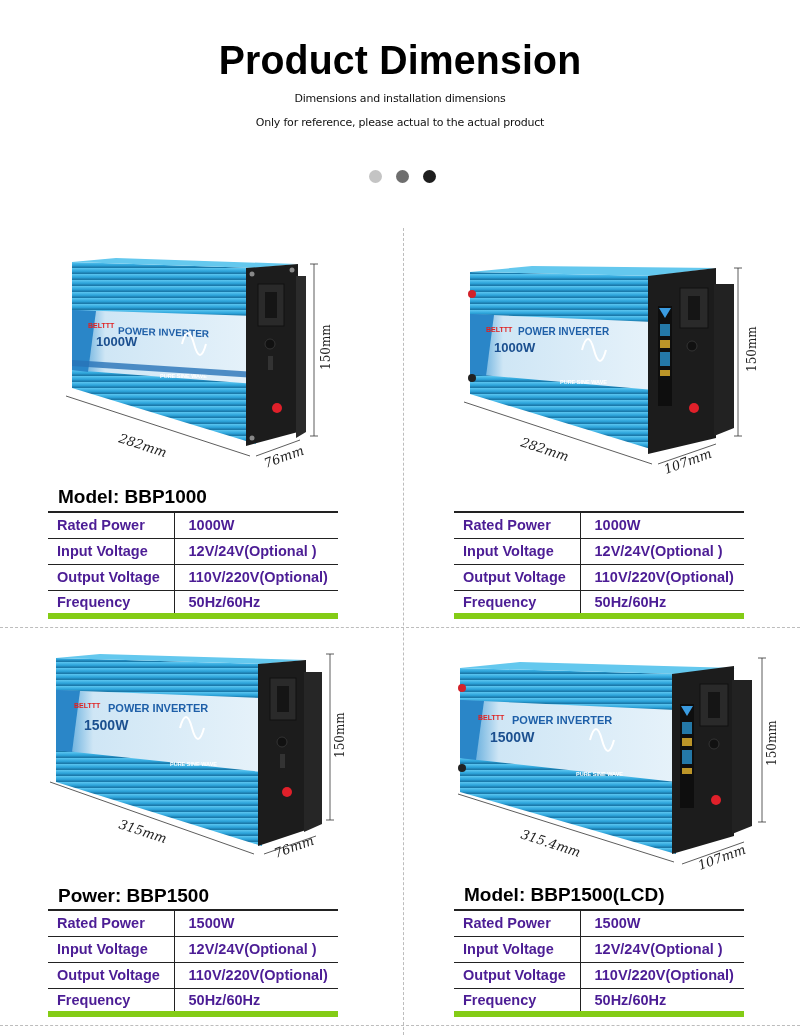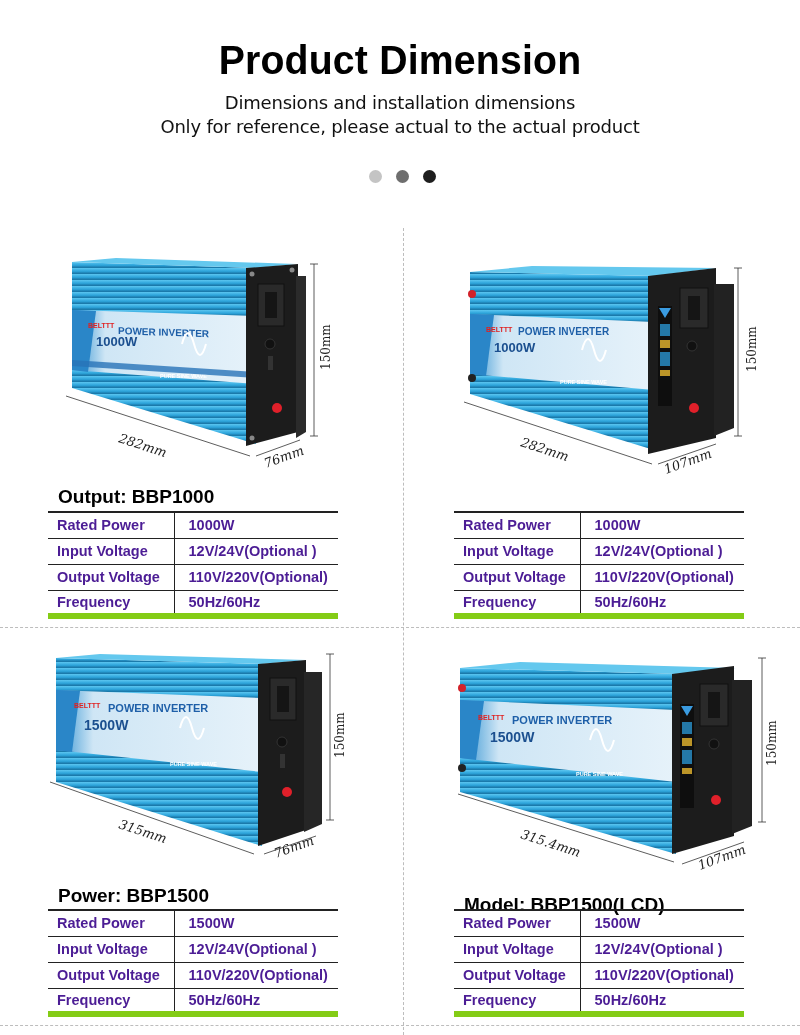--- a/index.html
+++ b/index.html
@@ -2,21 +2,21 @@
 <html><head>
 <meta charset="utf-8">
 <style>
   * { box-sizing: border-box; margin: 0; padding: 0; }
   html, body { width: 800px; height: 1035px; background: #ffffff; overflow: hidden; }
   body { position: relative; font-family: "Liberation Sans", "DejaVu Sans", sans-serif; color: #111; }
   .title { position: absolute; top: 38px; left: 0; width: 800px; text-align: center;
            font-family: "Liberation Sans", sans-serif; font-weight: bold; font-size: 40px;
            letter-spacing: 0.2px; color: #000; transform: scaleX(0.98); }
   .subtitle { position: absolute; left: 0; width: 800px; text-align: center;
-              font-family: "DejaVu Sans", sans-serif; font-size: 18px; color: #111; letter-spacing: -0.2px; }
+              font-family: "DejaVu Sans", sans-serif; font-size: 11px; color: #111; letter-spacing: -0.2px; }
   .sub1 { top: 92px; }
   .sub2 { top: 116px; }
   .dots { position: absolute; top: 170px; left: 369px; display: flex; gap: 14px; }
   .dot { width: 13px; height: 13px; border-radius: 50%; }
 
   .vdiv { position: absolute; left: 403px; top: 228px; height: 807px; width: 0;
           border-left: 1px dashed #bdbdbd; }
   .hdiv { position: absolute; left: 0; width: 800px; height: 0; border-top: 1px dashed #bdbdbd; }
 
   .cell { position: absolute; width: 400px; height: 398px; }
@@ -101,21 +101,21 @@
     <line x1="66" y1="164" x2="250" y2="224" stroke="#333" stroke-width="0.8"></line>
     <line x1="256" y1="224" x2="300" y2="208" stroke="#333" stroke-width="0.8"></line>
     <line x1="314" y1="32" x2="314" y2="204" stroke="#333" stroke-width="0.8"></line>
     <line x1="310" y1="32" x2="318" y2="32" stroke="#333" stroke-width="0.8"></line>
     <line x1="310" y1="204" x2="318" y2="204" stroke="#333" stroke-width="0.8"></line>
     <text class="dim" x="118" y="210" transform="rotate(18 118 210)">282mm</text>
     <text class="dim" x="266" y="236" transform="rotate(-20 266 236)">76mm</text>
     <text class="dimv" x="0" y="0" transform="translate(330 138) rotate(-90)">150mm</text>
   </svg>
 
-  <div class="model" style="left:58px; top:254px;">Output: BBP1000</div>
+  <div class="model" style="left:58px; top:254px;">Model: BBP1000</div>
   <table class="spec" style="left:48px; top:279px;">
     <tbody>
         <tr>
           <td class="k">Rated Power</td>
           <td class="v">1000W</td>
         </tr>
     <tr>
           <td class="k">Input Voltage</td>
           <td class="v">12V/24V(Optional )</td>
         </tr>
@@ -269,21 +269,21 @@
     <line x1="54" y1="162" x2="270" y2="230" stroke="#333" stroke-width="0.8"></line>
     <line x1="278" y1="232" x2="340" y2="210" stroke="#333" stroke-width="0.8"></line>
     <line x1="358" y1="26" x2="358" y2="190" stroke="#333" stroke-width="0.8"></line>
     <line x1="354" y1="26" x2="362" y2="26" stroke="#333" stroke-width="0.8"></line>
     <line x1="354" y1="190" x2="362" y2="190" stroke="#333" stroke-width="0.8"></line>
     <text class="dim" x="116" y="206" transform="rotate(18 116 206)">315.4mm</text>
     <text class="dim" x="296" y="238" transform="rotate(-20 296 238)">107mm</text>
     <text class="dimv" x="0" y="0" transform="translate(372 134) rotate(-90)">150mm</text>
   </svg>
 
-  <div class="model" style="left:60px; top:262px;">Model: BBP1500(LCD)</div>
+  <div class="model" style="left:60px; top:252px;">Model: BBP1500(LCD)</div>
   <table class="spec" style="left:50px; top:277px;">
     <tbody>
         <tr>
           <td class="k">Rated Power</td>
           <td class="v">1500W</td>
         </tr>
     <tr>
           <td class="k">Input Voltage</td>
           <td class="v">12V/24V(Optional )</td>
         </tr>

